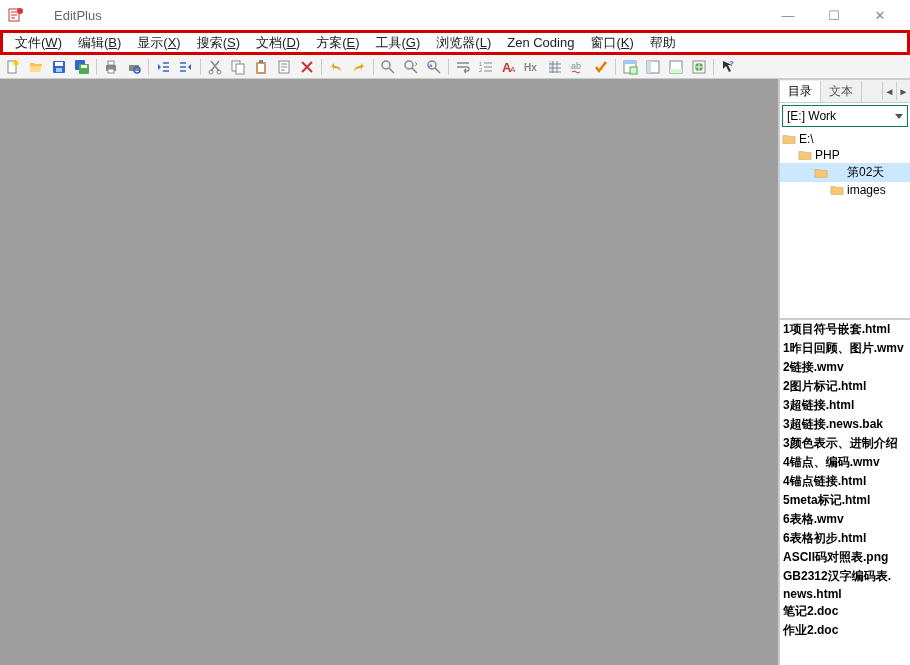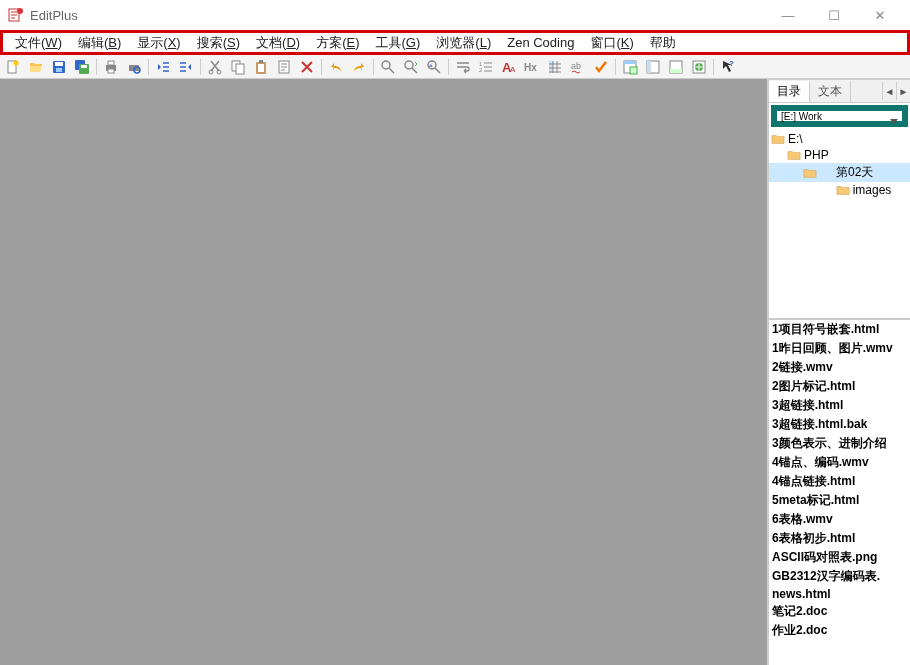--- a/index.html
+++ b/index.html
@@ -1,52 +1,52 @@
 <!DOCTYPE html>
 <html><head>
 <meta charset="utf-8">
 <style>
 * { margin: 0; padding: 0; box-sizing: border-box; font-family: "Segoe UI", "Microsoft YaHei", sans-serif; }
 body { width: 910px; height: 665px; background: #fff; overflow: hidden; font-size: 13px; }
 
-.titlebar { height: 30px; display: flex; align-items: center; padding: 0 8px; background: #fff; color: #555; }
+.titlebar { height: 30px; display: flex; align-items: center; padding: 0 8px; background: #fff; color: #555; gap: 24px; }
 .titlebar .app-icon { width: 16px; height: 16px; margin-right: 6px; display: inline-flex; align-items: center; }
 .titlebar .title { flex: 1; font-size: 13px; color: #666; }
 .titlebar .win-controls { display: flex; gap: 18px; padding-right: 8px; }
 .titlebar .win-btn { width: 28px; height: 20px; display: flex; align-items: center; justify-content: center; color: #888; cursor: pointer; }
 
 .menubar { height: 25px; display: flex; align-items: center; border: 3px solid #d40000; padding: 0 4px; }
 .menubar .menu-item { padding: 2px 8px; font-size: 13px; color: #222; cursor: pointer; white-space: nowrap; }
 .menubar .menu-item u { text-decoration: underline; }
 
 .toolbar { height: 24px; display: flex; align-items: center; background: #f4f4f4; border-bottom: 1px solid #ccc; padding: 0 2px; gap: 1px; }
 .toolbar .tbtn { width: 22px; height: 20px; display: flex; align-items: center; justify-content: center; cursor: pointer; color: #666; border-radius: 2px; }
 .toolbar .sep { width: 1px; height: 16px; background: #ccc; margin: 0 2px; }
 .toolbar svg { width: 16px; height: 16px; }
 
 .workspace { display: flex; height: calc(100% - 79px); }
 .editor-area { flex: 1; background: #9e9e9e; border-right: 2px solid #ccc; }
 
-.sidebar { width: 141px; display: flex; flex-direction: column; background: #fff; }
+.sidebar { width: 130px; display: flex; flex-direction: column; background: #fff; }
 .side-tabs { height: 24px; display: flex; align-items: center; border-bottom: 1px solid #ccc; border-top: 1px solid #ccc; background: #f0f0f0; }
 .side-tab { padding: 2px 8px; font-size: 12px; border-right: 1px solid #ccc; cursor: pointer; background: #fff; }
 .side-tab.inactive { background: #f0f0f0; color: #555; }
 .side-nav { display: flex; margin-left: auto; }
 .side-nav .navbtn { width: 14px; height: 18px; display: flex; align-items: center; justify-content: center; font-size: 10px; color: #555; cursor: pointer; border-left: 1px solid #ccc; }
 
-.drive-select { height: 22px; border: 6px solid #0f766e; margin: 2px; display: flex; align-items: center; padding: 0 4px; font-size: 10px; background: #fff; position: relative; }
+.drive-select { height: 22px; border: 1px solid #0f766e; margin: 2px; display: flex; align-items: center; padding: 0 4px; font-size: 12px; background: #fff; position: relative; }
 .drive-select::after { content: ""; position: absolute; right: 4px; top: 8px; border-left: 4px solid transparent; border-right: 4px solid transparent; border-top: 5px solid #555; }
 
 .folder-tree { flex: 0 0 auto; border-bottom: 1px solid #ccc; padding: 2px 0; height: 190px; overflow: hidden; }
 .tree-item { display: flex; align-items: center; font-size: 12px; padding: 1px 2px; cursor: pointer; white-space: nowrap; }
 .tree-item .folder-icon { width: 14px; height: 12px; margin-right: 3px; display: inline-block; }
 .tree-item.selected { background: #cce8ff; }
 .indent-1 { padding-left: 18px; }
 .indent-2 { padding-left: 34px; gap: 16px; }
-.indent-3 { padding-left: 50px; justify-content: center; }
+.indent-3 { padding-left: 50px; }
 
 .file-list { flex: 1; overflow: hidden; border-top: 1px solid #ccc; font-weight: bold; }
 .file-item { font-size: 12px; padding: 1px 3px; cursor: pointer; white-space: nowrap; overflow: hidden; text-overflow: clip; }
 
 .folder-svg { fill: #f7c873; stroke: #b8934a; stroke-width: 0.5; }
 </style>
 </head>
 <body>
 
 <div class="titlebar">
@@ -311,21 +311,21 @@
           </svg>
           <span>images</span>
         </div>
       </div>
     <div class="file-list" id="file-list">
         <div class="file-item">1项目符号嵌套.html</div>
         <div class="file-item">1昨日回顾、图片.wmv</div>
         <div class="file-item">2链接.wmv</div>
         <div class="file-item">2图片标记.html</div>
         <div class="file-item">3超链接.html</div>
-        <div class="file-item">3超链接.html.bak</div>
+        <div class="file-item">3超链接.news.bak</div>
         <div class="file-item">3颜色表示、进制介绍</div>
         <div class="file-item">4锚点、编码.wmv</div>
         <div class="file-item">4锚点链接.html</div>
         <div class="file-item">5meta标记.html</div>
         <div class="file-item">6表格.wmv</div>
         <div class="file-item">6表格初步.html</div>
         <div class="file-item">ASCII码对照表.png</div>
         <div class="file-item">GB2312汉字编码表.</div>
         <div class="file-item">news.html</div>
         <div class="file-item">笔记2.doc</div>

